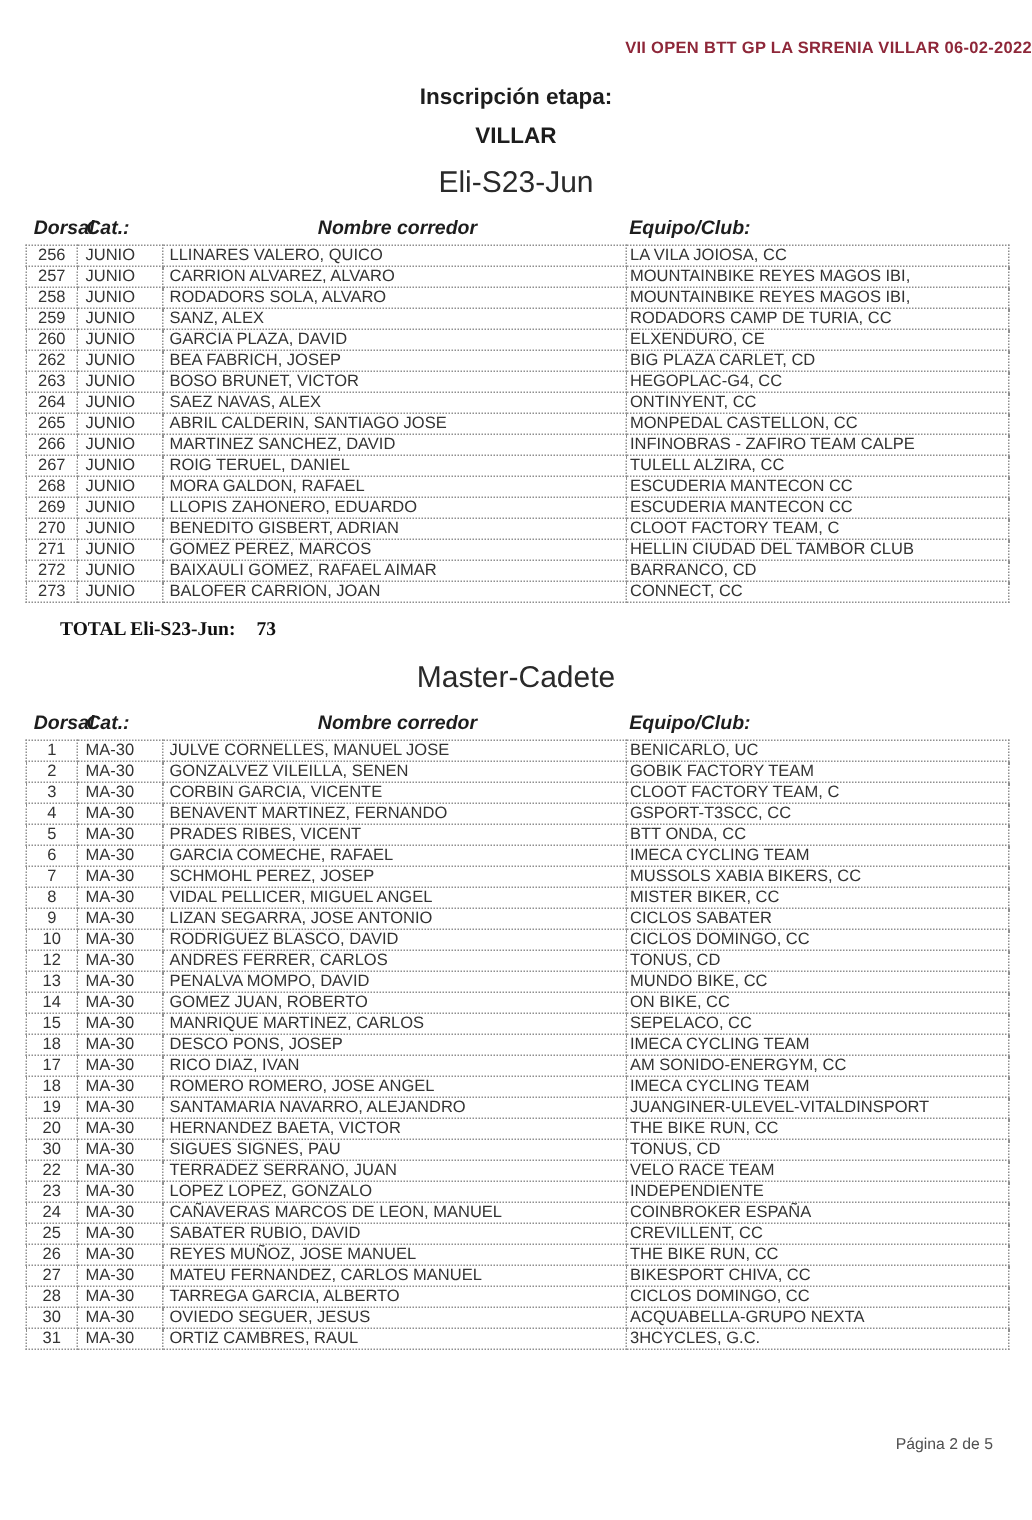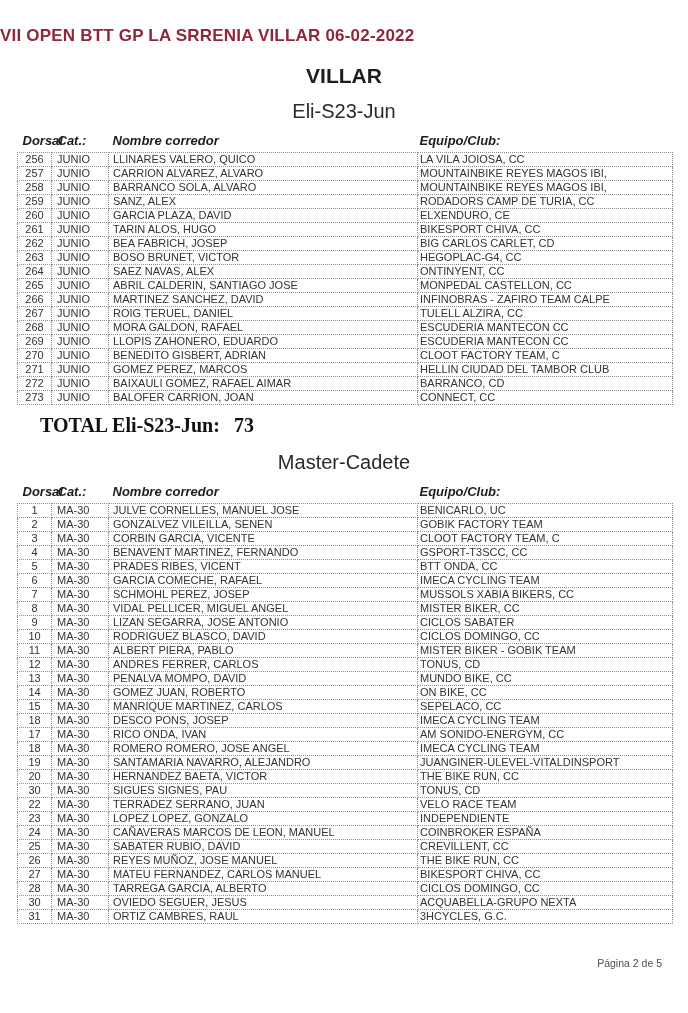--- a/index.html
+++ b/index.html
@@ -10,37 +10,37 @@
     height: 1013px;
     margin: 0 auto;
     background: #ffffff;
     font-family: "Liberation Sans", sans-serif;
     color: #2e2e2e;
     overflow: hidden;
     padding-top: 26px;
   }
   .doc-title {
     margin: 0 0 18px 0;
-    text-align: left;
-    font-size: 17px;
+    text-align: right;
+    font-size: 11px;
     font-weight: bold;
     letter-spacing: 0.2px;
     color: #8e2739;
   }
   .subtitle {
     margin: 0 0 9px 0;
     text-align: center;
     font-size: 15px;
     font-weight: bold;
     color: #1d1d1d;
   }
   .stage-title {
     margin: 0 0 12px 0;
     text-align: center;
-    font-size: 21px;
+    font-size: 15px;
     font-weight: bold;
     color: #1d1d1d;
   }
   .section-heading {
     margin: 0 0 10px 0;
     text-align: center;
     font-size: 20px;
     font-weight: normal;
     color: #2a2a2a;
   }
@@ -61,59 +61,60 @@
     font-weight: bold;
     text-align: left;
     color: #1d1d1d;
     padding: 0 0 4px 0;
     white-space: nowrap;
     overflow: visible;
     font-style: italic;
   }
   table.riders thead th.h-dorsal { padding-left: 5px; }
   table.riders thead th.h-cat    { padding-left: 6px; }
-  table.riders thead th.h-name   { padding-left: 4px; }
+  table.riders thead th.h-name   { padding-left: 4px; text-align: center; }
   table.riders thead th.h-club   { padding-left: 2px; }
   table.riders tbody td {
     border: 1px dotted #8f8f8f;
     height: 13.6px;
     padding: 0 2px;
     white-space: nowrap;
     overflow: hidden;
     color: #333333;
     line-height: 13px;
   }
   table.riders td.c-dorsal { text-align: center; padding: 0; }
   table.riders td.c-cat    { padding-left: 5px; }
   table.riders td.c-name   { padding-left: 4px; }
   table.riders td.c-club   { padding-left: 2px; }
   .total-line {
     margin: 9px 0 14px 40px;
     font-family: "Liberation Serif", serif;
-    font-size: 20px;
+    font-size: 13px;
     font-weight: bold;
     color: #111111;
   }
   .total-line .total-value { margin-left: 14px; }
   .section { margin: 0; }
   .section + .section { margin-top: 0; }
   .page-footer {
     position: absolute;
     right: 26px;
     bottom: 44px;
     font-size: 10.5px;
     color: #4f4f4f;
   }
 </style>
 </head>
 <body>
 
 <div class="page">
 
   <h1 class="doc-title" style="color: rgb(142, 39, 57);">VII OPEN BTT GP LA SRRENIA VILLAR 06-02-2022</h1>
+  <h2 class="subtitle">Inscripción etapa:</h2>
   <h2 class="stage-title">VILLAR</h2>
 
   <section class="section">
     <h3 class="section-heading">Eli-S23-Jun</h3>
     <table class="riders">
       <colgroup>
         <col class="col-dorsal">
           <col class="col-cat">
           <col class="col-name">
           <col class="col-club">
@@ -135,46 +136,40 @@
           </tr>
           <tr>
             <td class="c-dorsal">257</td>
             <td class="c-cat">JUNIO</td>
             <td class="c-name">CARRION ALVAREZ, ALVARO</td>
             <td class="c-club">MOUNTAINBIKE REYES MAGOS IBI,</td>
           </tr>
           <tr>
             <td class="c-dorsal">258</td>
             <td class="c-cat">JUNIO</td>
-            <td class="c-name">BARRANCO SOLA, ALVARO</td>
+            <td class="c-name">RODADORS SOLA, ALVARO</td>
             <td class="c-club">MOUNTAINBIKE REYES MAGOS IBI,</td>
           </tr>
           <tr>
             <td class="c-dorsal">259</td>
             <td class="c-cat">JUNIO</td>
             <td class="c-name">SANZ, ALEX</td>
             <td class="c-club">RODADORS CAMP DE TURIA, CC</td>
           </tr>
           <tr>
             <td class="c-dorsal">260</td>
             <td class="c-cat">JUNIO</td>
             <td class="c-name">GARCIA PLAZA, DAVID</td>
             <td class="c-club">ELXENDURO, CE</td>
           </tr>
           <tr>
-            <td class="c-dorsal">261</td>
-            <td class="c-cat">JUNIO</td>
-            <td class="c-name">TARIN ALOS, HUGO</td>
-            <td class="c-club">BIKESPORT CHIVA, CC</td>
-          </tr>
-          <tr>
             <td class="c-dorsal">262</td>
             <td class="c-cat">JUNIO</td>
             <td class="c-name">BEA FABRICH, JOSEP</td>
-            <td class="c-club">BIG CARLOS CARLET, CD</td>
+            <td class="c-club">BIG PLAZA CARLET, CD</td>
           </tr>
           <tr>
             <td class="c-dorsal">263</td>
             <td class="c-cat">JUNIO</td>
             <td class="c-name">BOSO BRUNET, VICTOR</td>
             <td class="c-club">HEGOPLAC-G4, CC</td>
           </tr>
           <tr>
             <td class="c-dorsal">264</td>
             <td class="c-cat">JUNIO</td>
@@ -314,26 +309,20 @@
             <td class="c-name">LIZAN SEGARRA, JOSE ANTONIO</td>
             <td class="c-club">CICLOS SABATER</td>
           </tr>
           <tr>
             <td class="c-dorsal">10</td>
             <td class="c-cat">MA-30</td>
             <td class="c-name">RODRIGUEZ BLASCO, DAVID</td>
             <td class="c-club">CICLOS DOMINGO, CC</td>
           </tr>
           <tr>
-            <td class="c-dorsal">11</td>
-            <td class="c-cat">MA-30</td>
-            <td class="c-name">ALBERT PIERA, PABLO</td>
-            <td class="c-club">MISTER BIKER - GOBIK TEAM</td>
-          </tr>
-          <tr>
             <td class="c-dorsal">12</td>
             <td class="c-cat">MA-30</td>
             <td class="c-name">ANDRES FERRER, CARLOS</td>
             <td class="c-club">TONUS, CD</td>
           </tr>
           <tr>
             <td class="c-dorsal">13</td>
             <td class="c-cat">MA-30</td>
             <td class="c-name">PENALVA MOMPO, DAVID</td>
             <td class="c-club">MUNDO BIKE, CC</td>
@@ -352,21 +341,21 @@
           </tr>
           <tr>
             <td class="c-dorsal">18</td>
             <td class="c-cat">MA-30</td>
             <td class="c-name">DESCO PONS, JOSEP</td>
             <td class="c-club">IMECA CYCLING TEAM</td>
           </tr>
           <tr>
             <td class="c-dorsal">17</td>
             <td class="c-cat">MA-30</td>
-            <td class="c-name">RICO ONDA, IVAN</td>
+            <td class="c-name">RICO DIAZ, IVAN</td>
             <td class="c-club">AM SONIDO-ENERGYM, CC</td>
           </tr>
           <tr>
             <td class="c-dorsal">18</td>
             <td class="c-cat">MA-30</td>
             <td class="c-name">ROMERO ROMERO, JOSE ANGEL</td>
             <td class="c-club">IMECA CYCLING TEAM</td>
           </tr>
           <tr>
             <td class="c-dorsal">19</td>

